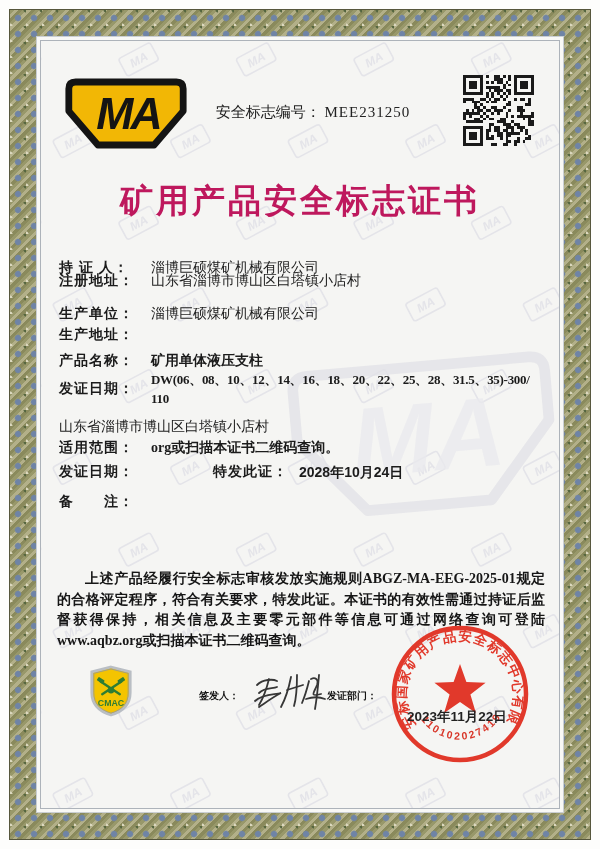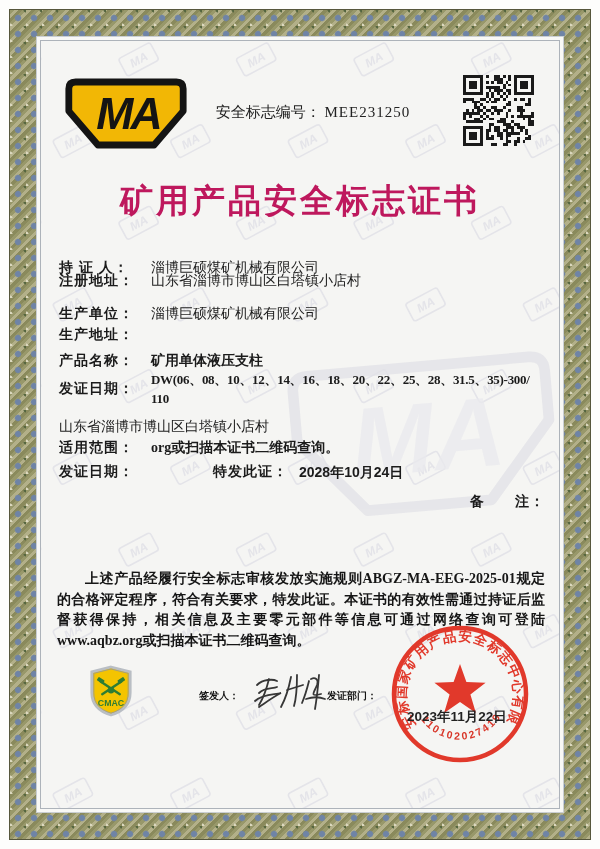--- a/index.html
+++ b/index.html
@@ -30,21 +30,21 @@
   .fields{left:18px;right:14px;top:200px;height:330px;}
   .row{position:absolute;left:0;right:0;display:flex;align-items:flex-start;}
   .lab{flex:0 0 92px;font-weight:700;font-size:14px;letter-spacing:1px;white-space:nowrap;}
   .lab.wide{flex:0 0 168px;letter-spacing:0;}
   .val{font-family:"Liberation Serif","DejaVu Serif",serif;font-size:14px;line-height:18px;}
   .val.b{font-weight:700;}
   .val.spec{font-size:13px;letter-spacing:-0.3px;line-height:19px;word-break:break-all;max-width:384px;}
   .val.num{font-family:"Liberation Sans",sans-serif;font-weight:700;font-size:14px;}
   .r0{top:18px;}.r1{top:31px;}.r2{top:64px;}.r3{top:85px;flex-direction:column;}.r4{top:111px;align-items:center;}
   .r5{top:129px;}.r5 .lab{padding-top:10px;}
-  .r6{top:167px;}.r7{top:198px;}.r8{top:222px;}.r9{top:252px;justify-content:flex-end;}
+  .r6{top:167px;}.r7{top:198px;}.r8{top:222px;}.r9{top:252px;}
   .gap2{margin-left:62px;flex:0 0 86px;}
   .val.date{font-family:"Liberation Sans",sans-serif;font-weight:700;font-size:14px;flex:0 0 150px;}
   .remark-lab{font-weight:700;font-size:14px;letter-spacing:1px;}
 
   .statement{left:16px;right:14px;top:528px;font-size:14px;font-weight:700;line-height:20.5px;
              text-align:justify;text-indent:2em;
              font-family:"Liberation Serif","DejaVu Serif",serif;color:#161616;}
 
   .sign-label{font-weight:700;font-size:10px;color:#141414;white-space:nowrap;}
   .signer{left:158px;top:648px;}

